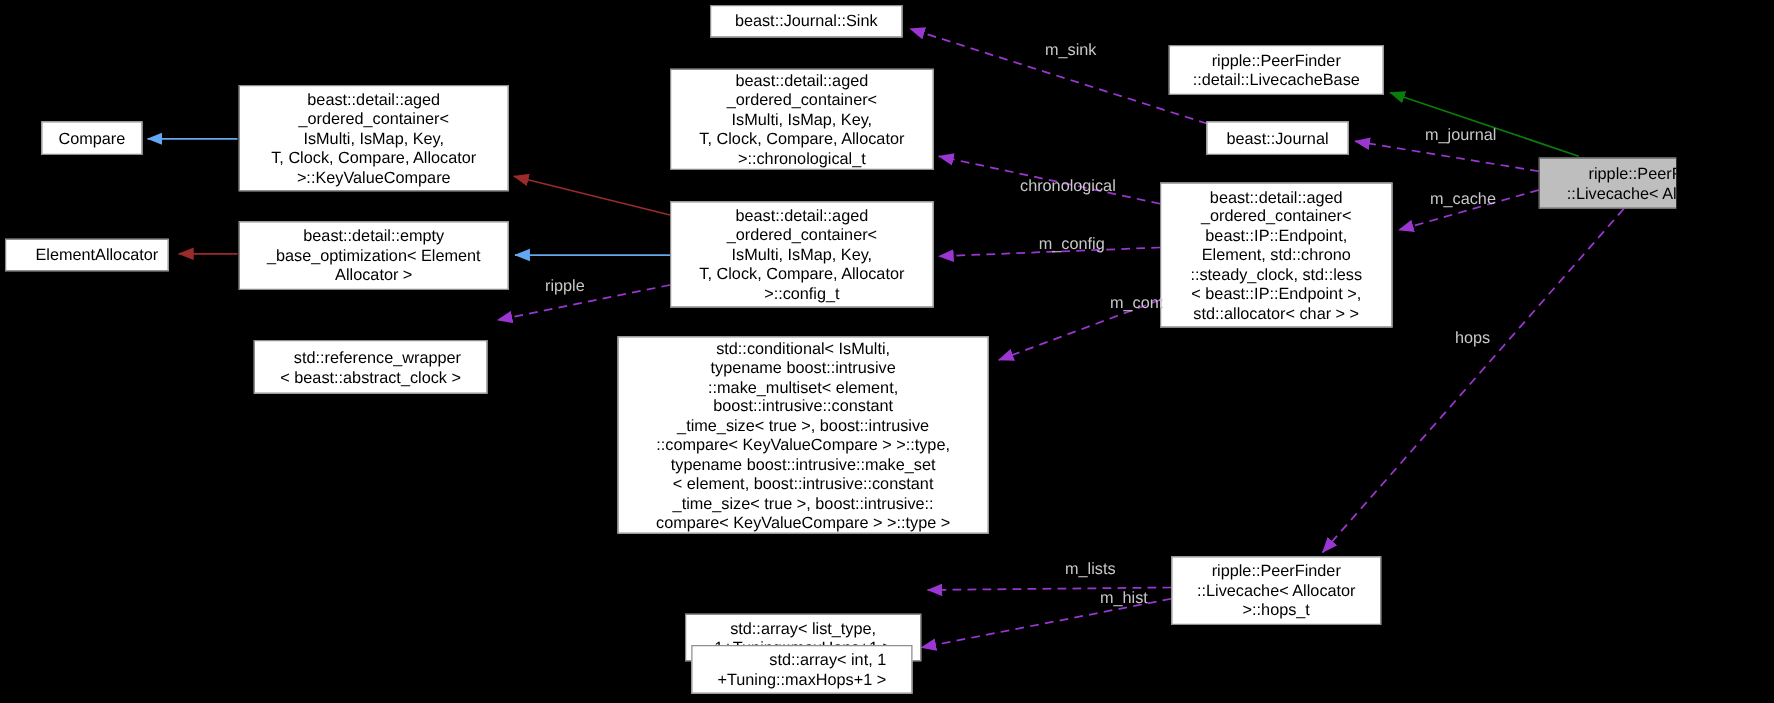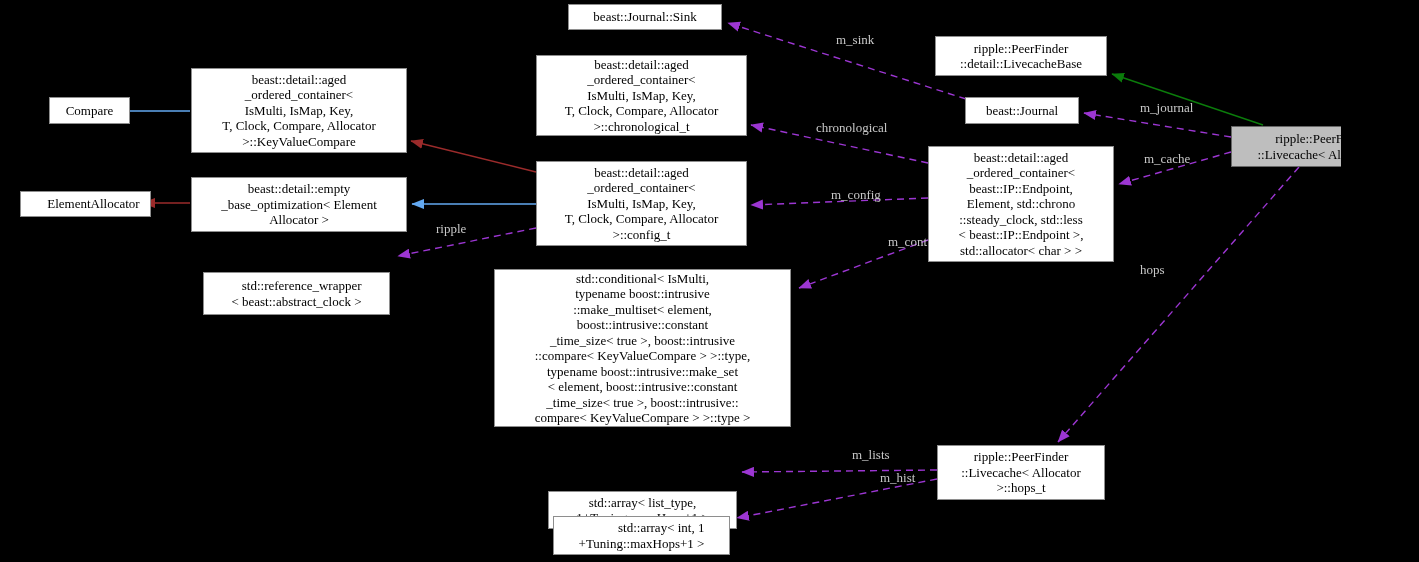--- a/index.html
+++ b/index.html
@@ -1,21 +1,21 @@
 <!DOCTYPE html>
 <html style="--background: #000000; --node_fill: #ffffff; --node_border: #8e8e8e; --node_text: #000000; --highlight_fill: #bebebe; --highlight_border: #666666; --label_text: #c8c8c8; --edge_purple: #9c36d2; --edge_blue: #63a8f0; --edge_red: #9b2b2b; --edge_green: #0b7c0b;"><head>
 <meta charset="utf-8">
 <style>
   html,body{margin:0;padding:0;}
   body{background:#000;}
   .canvas{
     position:relative;
     width:1341px;height:562px;
     background:var(--background,#000);
-    font-family:Liberation Serif, serif;
+    font-family:Liberation Sans, sans-serif;
     overflow:hidden;
     border-radius:21px;
   }
   .edge-layer{position:absolute;left:0;top:0;}
   .node{
     position:absolute;
     box-sizing:border-box;
     background:var(--node_fill,#fff);
     border:1.5px solid var(--node_border,#8e8e8e);
     color:var(--node_text,#000);
@@ -79,32 +79,32 @@
     <line class="edge red" x1="536" y1="172" x2="411" y2="141" marker-end="url(#arrow-red)"></line>
     <line class="edge red" x1="190" y1="203" x2="143" y2="203" marker-end="url(#arrow-red)"></line>
     <line class="edge green" x1="1263" y1="125" x2="1112" y2="74" marker-end="url(#arrow-green)"></line>
   </svg>
 
   <div>
       <div class="node" style="left: 568px; top: 4px; width: 154px; height: 26px;"><span>beast::Journal::Sink</span></div>
       <div class="node" style="left: 935px; top: 36px; width: 172px; height: 40px;"><span>ripple::PeerFinder
 ::detail::LivecacheBase</span></div>
       <div class="node" style="left: 965px; top: 97px; width: 114px; height: 27px;"><span>beast::Journal</span></div>
-      <div class="node" style="left: 49px; top: 97px; width: 81px; height: 27px;"><span>Compare</span></div>
+      <div class="node" style="left: 33px; top: 97px; width: 81px; height: 27px;"><span>Compare</span></div>
       <div class="node" style="left: 191px; top: 68px; width: 216px; height: 85px;"><span>beast::detail::aged
 _ordered_container&lt;
 IsMulti, IsMap, Key,
 T, Clock, Compare, Allocator
 &gt;::KeyValueCompare</span></div>
       <div class="node" style="left: 536px; top: 55px; width: 211px; height: 81px;"><span>beast::detail::aged
 _ordered_container&lt;
 IsMulti, IsMap, Key,
 T, Clock, Compare, Allocator
 &gt;::chronological_t</span></div>
-      <div class="node" style="left: 20px; top: 191px; width: 131px; height: 26px; padding-left: 19px;"><span>ElementAllocator</span></div>
+      <div class="node" style="left: 4px; top: 191px; width: 131px; height: 26px; padding-left: 19px;"><span>ElementAllocator</span></div>
       <div class="node" style="left: 191px; top: 177px; width: 216px; height: 55px;"><span>beast::detail::empty
 _base_optimization&lt; Element
 Allocator &gt;</span></div>
       <div class="node" style="left: 536px; top: 161px; width: 211px; height: 85px;"><span>beast::detail::aged
 _ordered_container&lt;
 IsMulti, IsMap, Key,
 T, Clock, Compare, Allocator
 &gt;::config_t</span></div>
       <div class="node" style="left: 203px; top: 272px; width: 187px; height: 43px; text-align: right;"><span>std::reference_wrapper
 &lt; beast::abstract_clock &gt;</span></div>
@@ -132,22 +132,22 @@
 &gt;::hops_t</span></div>
       <div class="node" style="left: 548px; top: 455px; width: 189px; height: 38px; margin-top: 36px;"><span>std::array&lt; list_type,
 1+Tuning::maxHops+1 &gt;</span></div>
       <div class="node" style="left: 553px; top: 516px; width: 177px; height: 39px; text-align: right;"><span>std::array&lt; int, 1
 +Tuning::maxHops+1 &gt;</span></div>
     </div>
   <div>
       <div class="edge-label" style="left: 836px; top: 32px;">m_sink</div>
       <div class="edge-label" style="left: 1140px; top: 100px;">m_journal</div>
       <div class="edge-label" style="left: 1144px; top: 151px;">m_cache</div>
-      <div class="edge-label" style="left: 816px; top: 120px;">chronological</div>
+      <div class="edge-label" style="left: 816px; top: 141px;">chronological</div>
       <div class="edge-label" style="left: 831px; top: 187px;">m_config</div>
       <div class="edge-label" style="left: 888px; top: 234px;">m_cont</div>
       <div class="edge-label" style="left: 436px; top: 221px;">ripple</div>
-      <div class="edge-label" style="left: 1140px; top: 262px;">hops</div>
+      <div class="edge-label" style="left: 1164px; top: 262px;">hops</div>
       <div class="edge-label" style="left: 852px; top: 447px;">m_lists</div>
       <div class="edge-label" style="left: 840px; top: 470px; margin-left: 40px;">m_hist</div>
     </div>
 
 </div>
 
 </body></html>

